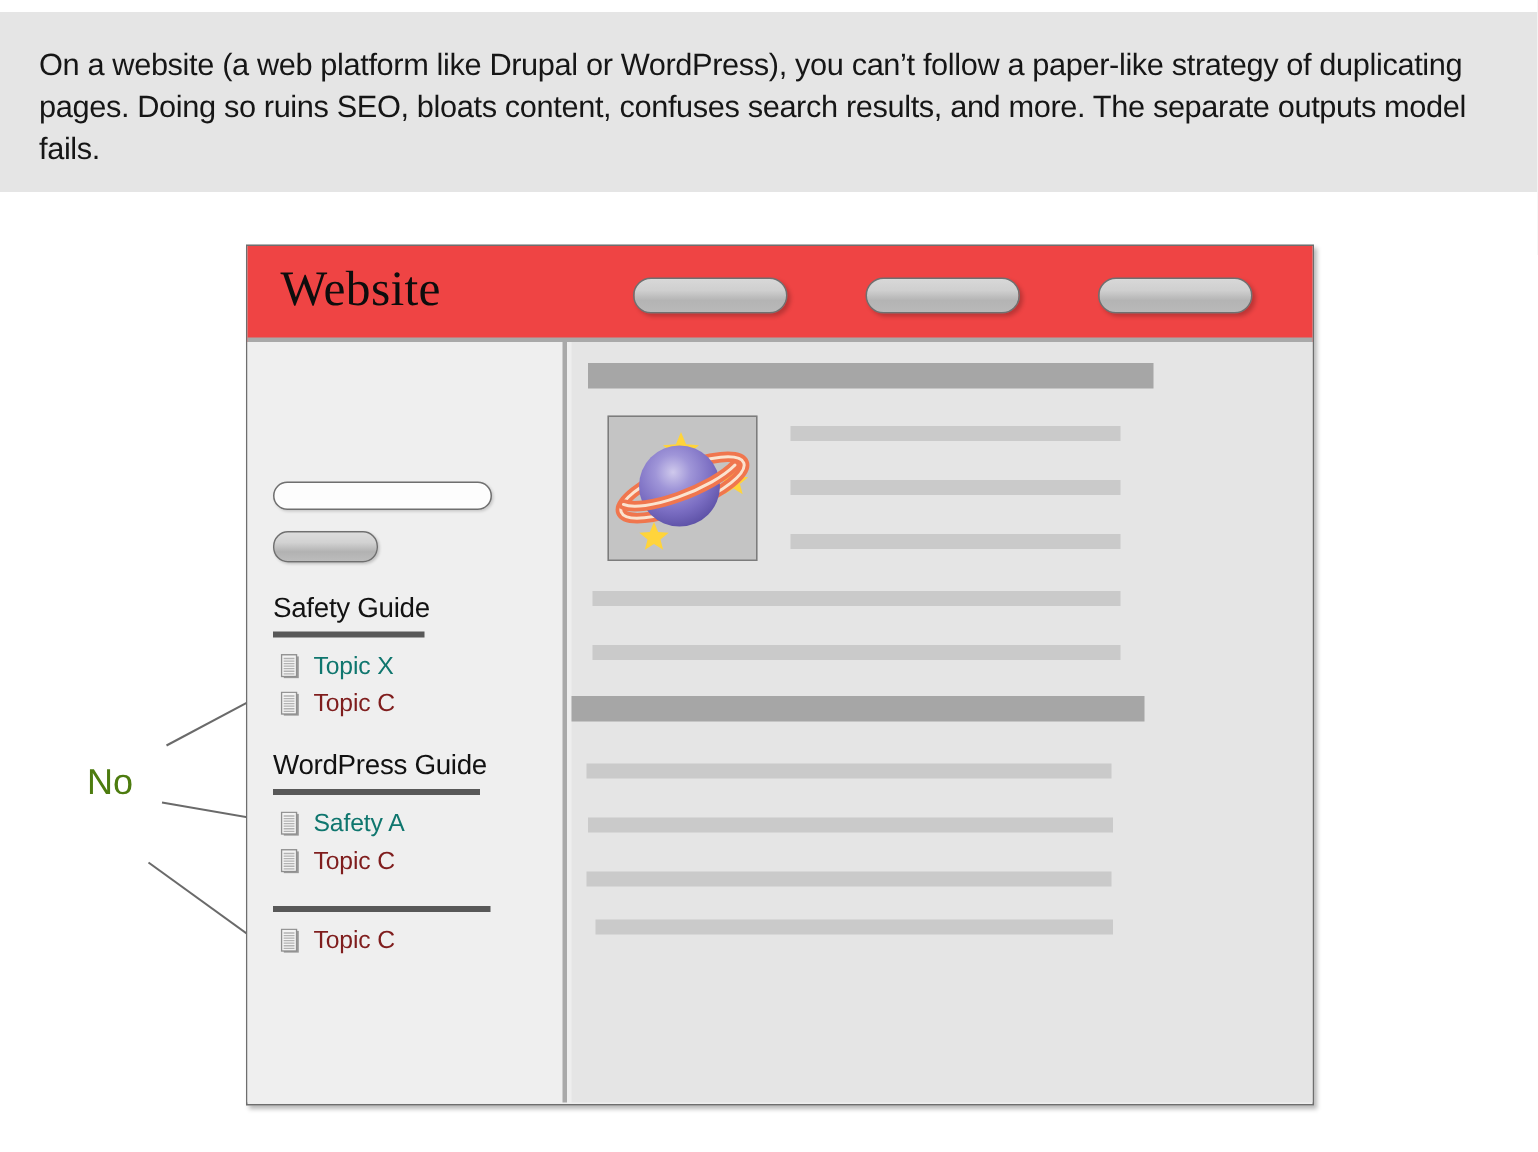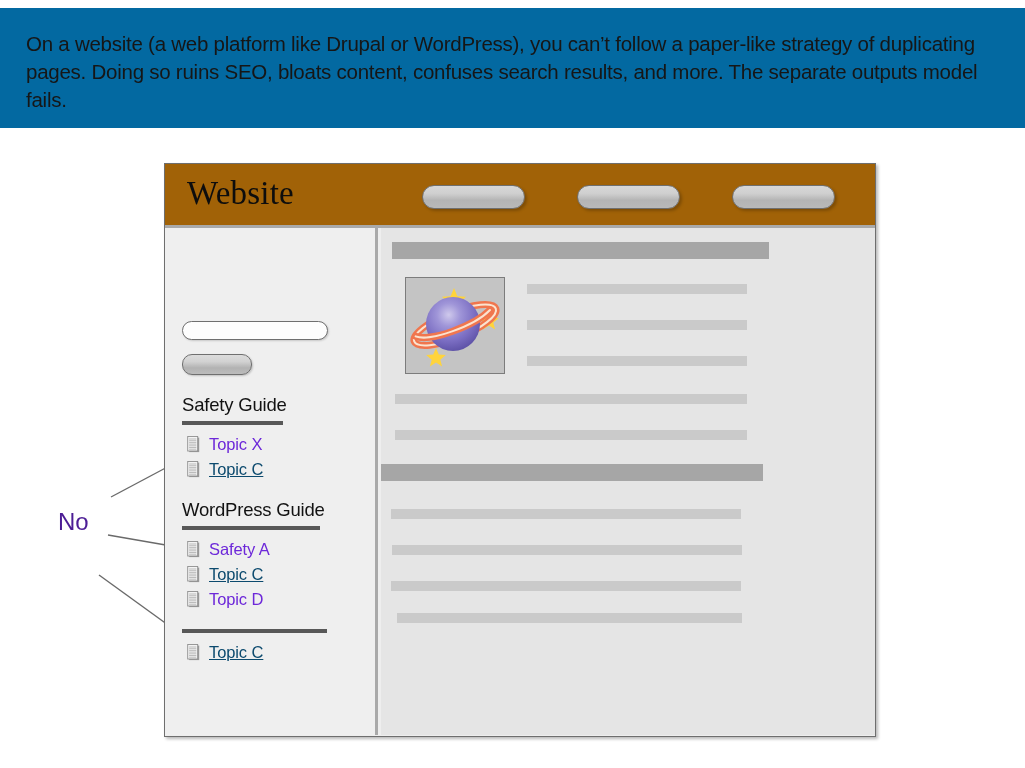--- a/index.html
+++ b/index.html
@@ -15,41 +15,41 @@
     position: relative;
   }
 
   
   #caption-banner {
     position: absolute;
     left: 0;
     top: 8px;
     width: 1025px;
     height: 120px;
-    background: #0369a1;
+    background: #e5e5e5;
     box-sizing: border-box;
     padding: 22px 26px 0 26px;
   }
   #caption-text {
     font-family: "Liberation Sans", sans-serif;
     font-size: 20.5px;
     line-height: 28px;
     color: #161616;
     letter-spacing: -0.25px;
     white-space: pre-wrap;
     max-width: 965px;
   }
 
   
   #no-label {
     position: absolute;
     left: 58px;
     top: 508px;
     font-size: 24px;
-    color: #4c1d95;
+    color: #4d7c0f;
     font-family: "Liberation Sans", sans-serif;
     letter-spacing: 0px;
   }
   #connector-svg {
     position: absolute;
     left: 0;
     top: 0;
     width: 1025px;
     height: 768px;
     pointer-events: none;
@@ -65,21 +65,21 @@
     background: #eeeeee;
     border: 1px solid #6e6e6e;
     box-sizing: border-box;
     box-shadow: 2px 2px 3px rgba(0,0,0,0.28);
   }
 
   
   #mock-masthead {
     position: relative;
     height: 64px;
-    background: #a16207;
+    background: #ef4444;
     border-bottom: 3px solid #a9a9a9;
     box-sizing: border-box;
   }
   #site-title {
     position: absolute;
     left: 22px;
     top: 11px;
     font-family: "Liberation Serif", serif;
     font-size: 33px;
     color: #0d0d0d;
@@ -188,26 +188,26 @@
   }
   .doc-icon {
     width: 13px;
     height: 17px;
     margin-right: 9px;
     flex: 0 0 auto;
     display: block;
   }
   .nav-item-label {
     font-size: 16.5px;
-    color: #6d28d9;
+    color: #0f766e;
     font-family: "Liberation Sans", sans-serif;
     letter-spacing: -0.1px;
     line-height: 1;
   }
-  .nav-item.dup .nav-item-label { color: #0c4a6e; text-decoration: underline; }
+  .nav-item.dup .nav-item-label { color: #7f1d1d; }
 
   
   .bar {
     position: absolute;
     background: #cacaca;
   }
   .bar.head { background: #a6a6a6; }
 
   #thumb-frame {
     position: absolute;
@@ -313,37 +313,20 @@
                     <line x1="2.1" y1="4.7" x2="9.3" y2="4.7"></line>
                     <line x1="2.1" y1="6.4" x2="9.3" y2="6.4"></line>
                     <line x1="2.1" y1="8.1" x2="9.3" y2="8.1"></line>
                     <line x1="2.1" y1="9.8" x2="9.3" y2="9.8"></line>
                     <line x1="2.1" y1="11.5" x2="9.3" y2="11.5"></line>
                     <line x1="2.1" y1="13.2" x2="9.3" y2="13.2"></line>
                   </g>
                 </svg>
               </span>
               <span class="nav-item-label">Topic C</span>
-            </div><div class="nav-item">
-              <span style="display: inline-flex;">
-                <svg class="doc-icon" viewBox="0 0 13 17" xmlns="http://www.w3.org/2000/svg">
-                  <rect x="2.2" y="1.6" width="10" height="14.5" fill="#9a9a9a"></rect>
-                  <rect x="0.7" y="0.5" width="10" height="14.5" fill="#f3f3f3" stroke="#8f8f8f" stroke-width="0.9"></rect>
-                  <g stroke="#b2b2b2" stroke-width="0.85">
-                    <line x1="2.1" y1="3.0" x2="9.3" y2="3.0"></line>
-                    <line x1="2.1" y1="4.7" x2="9.3" y2="4.7"></line>
-                    <line x1="2.1" y1="6.4" x2="9.3" y2="6.4"></line>
-                    <line x1="2.1" y1="8.1" x2="9.3" y2="8.1"></line>
-                    <line x1="2.1" y1="9.8" x2="9.3" y2="9.8"></line>
-                    <line x1="2.1" y1="11.5" x2="9.3" y2="11.5"></line>
-                    <line x1="2.1" y1="13.2" x2="9.3" y2="13.2"></line>
-                  </g>
-                </svg>
-              </span>
-              <span class="nav-item-label">Topic D</span>
             </div></div>
           <div class="nav-group"><div class="group-rule" style="width: 145px;"></div><div class="nav-item dup">
               <span style="display: inline-flex;">
                 <svg class="doc-icon" viewBox="0 0 13 17" xmlns="http://www.w3.org/2000/svg">
                   <rect x="2.2" y="1.6" width="10" height="14.5" fill="#9a9a9a"></rect>
                   <rect x="0.7" y="0.5" width="10" height="14.5" fill="#f3f3f3" stroke="#8f8f8f" stroke-width="0.9"></rect>
                   <g stroke="#b2b2b2" stroke-width="0.85">
                     <line x1="2.1" y1="3.0" x2="9.3" y2="3.0"></line>
                     <line x1="2.1" y1="4.7" x2="9.3" y2="4.7"></line>
                     <line x1="2.1" y1="6.4" x2="9.3" y2="6.4"></line>

